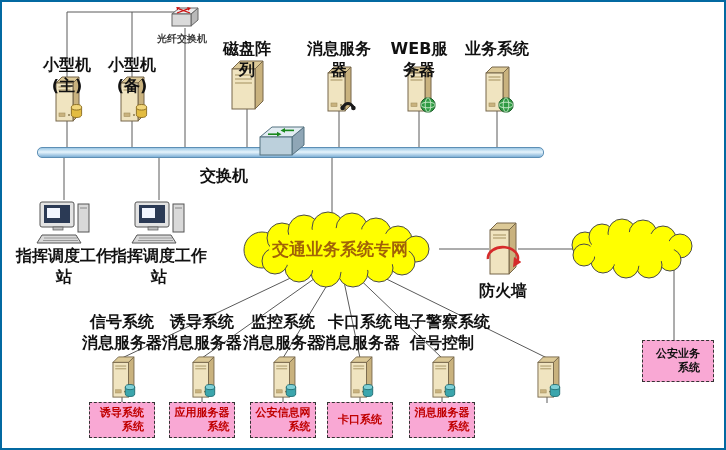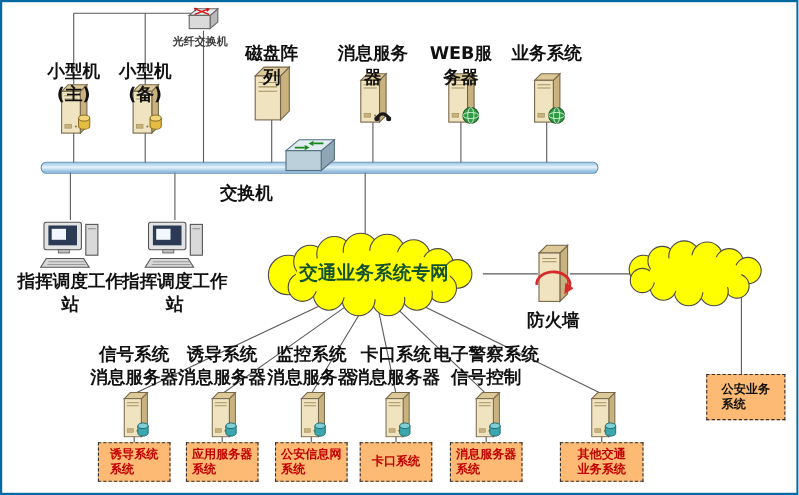--- a/index.html
+++ b/index.html
@@ -6,26 +6,26 @@
   .stage{position:relative;width:726px;height:450px;background:#fff;overflow:hidden;
          font-family:"DejaVu Sans","Liberation Sans",sans-serif;border:2px solid #0369a1;box-sizing:border-box;}
   .layer{position:absolute;left:0;top:0;z-index:0;pointer-events:none;}
   .bus{position:absolute;left:35px;top:145px;width:505px;height:9px;z-index:1;
        background:linear-gradient(180deg,#9cc7e4,#e6f4fc 45%,#7fb0d6);
        border:1px solid #5d8fb5;border-radius:5px;}
   .icon{position:absolute;z-index:2;}
   .lbl{position:absolute;z-index:3;font-size:16px;font-weight:bold;color:#111;
        text-align:center;white-space:pre-line;line-height:1.3;}
   .lbl.small{font-size:10px;color:#3a3a3a;}
-  .sysbox{position:absolute;z-index:3;border:1px dashed #333;background:#fdba74;
+  .sysbox{position:absolute;z-index:3;border:1px dashed #333;background:#f9a8d4;
           display:flex;align-items:center;justify-content:center;
-          font-size:11px;font-weight:bold;color:#c00000;text-align:left;
-          white-space:pre-line;line-height:1.3;box-sizing:border-box;}
+          font-size:11px;font-weight:bold;color:#c00000;text-align:right;
+          white-space:pre-line;line-height:1.3;box-sizing:border-box;font-family:Liberation Mono, monospace;}
   .sysbox.black{color:#111;}
-  .cloud-text{position:absolute;z-index:3;font-weight:bold;color:#14532d;text-align:center;line-height:1.1;}
+  .cloud-text{position:absolute;z-index:3;font-weight:bold;color:#a16207;text-align:center;line-height:1.1;}
 </style>
 </head>
 <body>
 
 <div class="stage">
 
   <svg width="0" height="0" style="position:absolute" aria-hidden="true">
     <defs>
       <symbol id="sym-tower" viewBox="0 0 28 46">
         <polygon points="20,7 26,1 26,39 20,45" fill="#c9b27e" stroke="#77674a"></polygon>
@@ -282,19 +282,17 @@
 
   <div class="sysbox" style="left:87px;top:400px;width:66px;height:36px">诱导系统
 系统</div>
   <div class="sysbox" style="left:167px;top:400px;width:66px;height:36px">应用服务器
 系统</div>
   <div class="sysbox" style="left:248px;top:400px;width:66px;height:36px">公安信息网
 系统</div>
   <div class="sysbox" style="left:325px;top:400px;width:66px;height:36px">卡口系统</div>
   <div class="sysbox" style="left:407px;top:400px;width:66px;height:36px">消息服务器
 系统</div>
-  <div class="sysbox" style="left:507px;top:400px;width:76px;height:36px">其他交通
-业务系统</div>
 
   <div class="sysbox black" style="left:640px;top:338px;width:72px;height:42px">公安业务
 系统</div>
 
 </div>
 
 </body></html>

